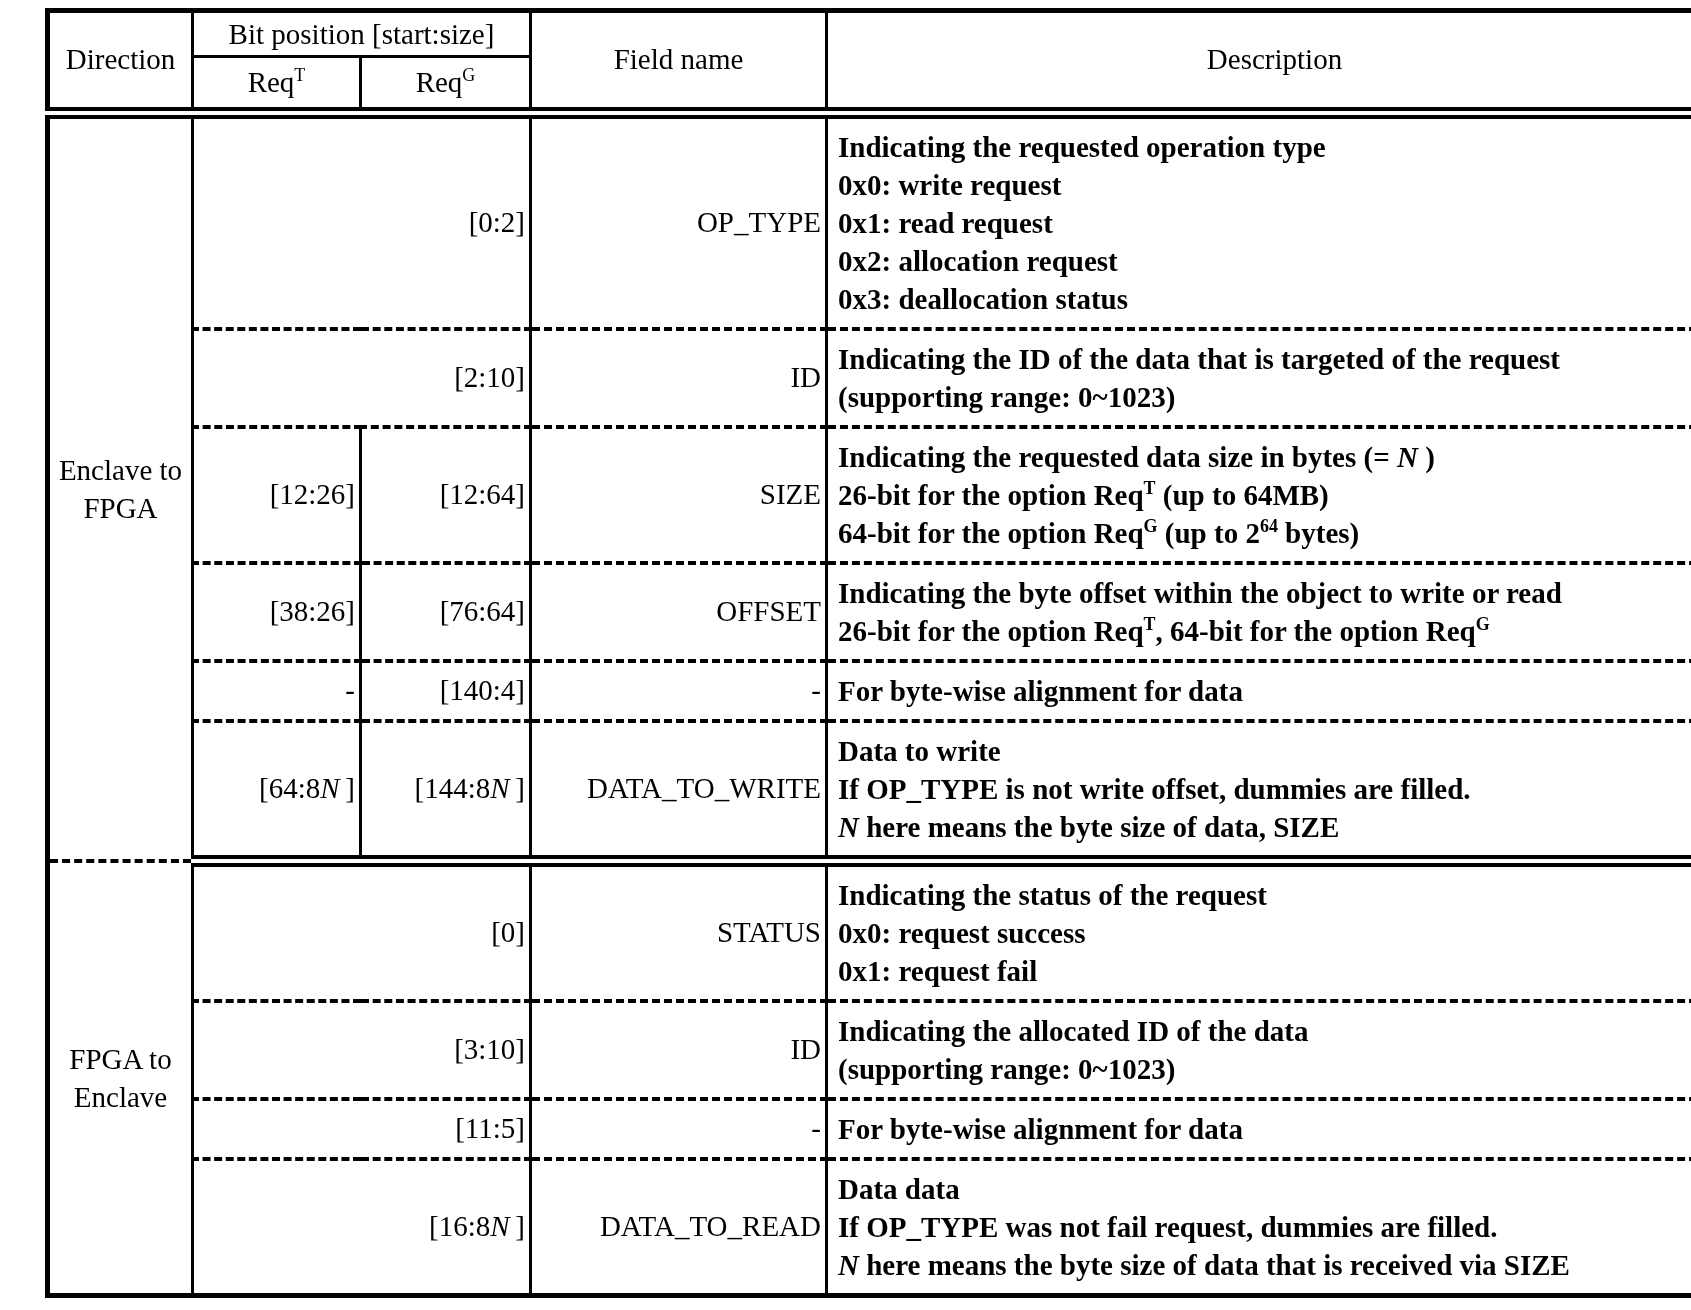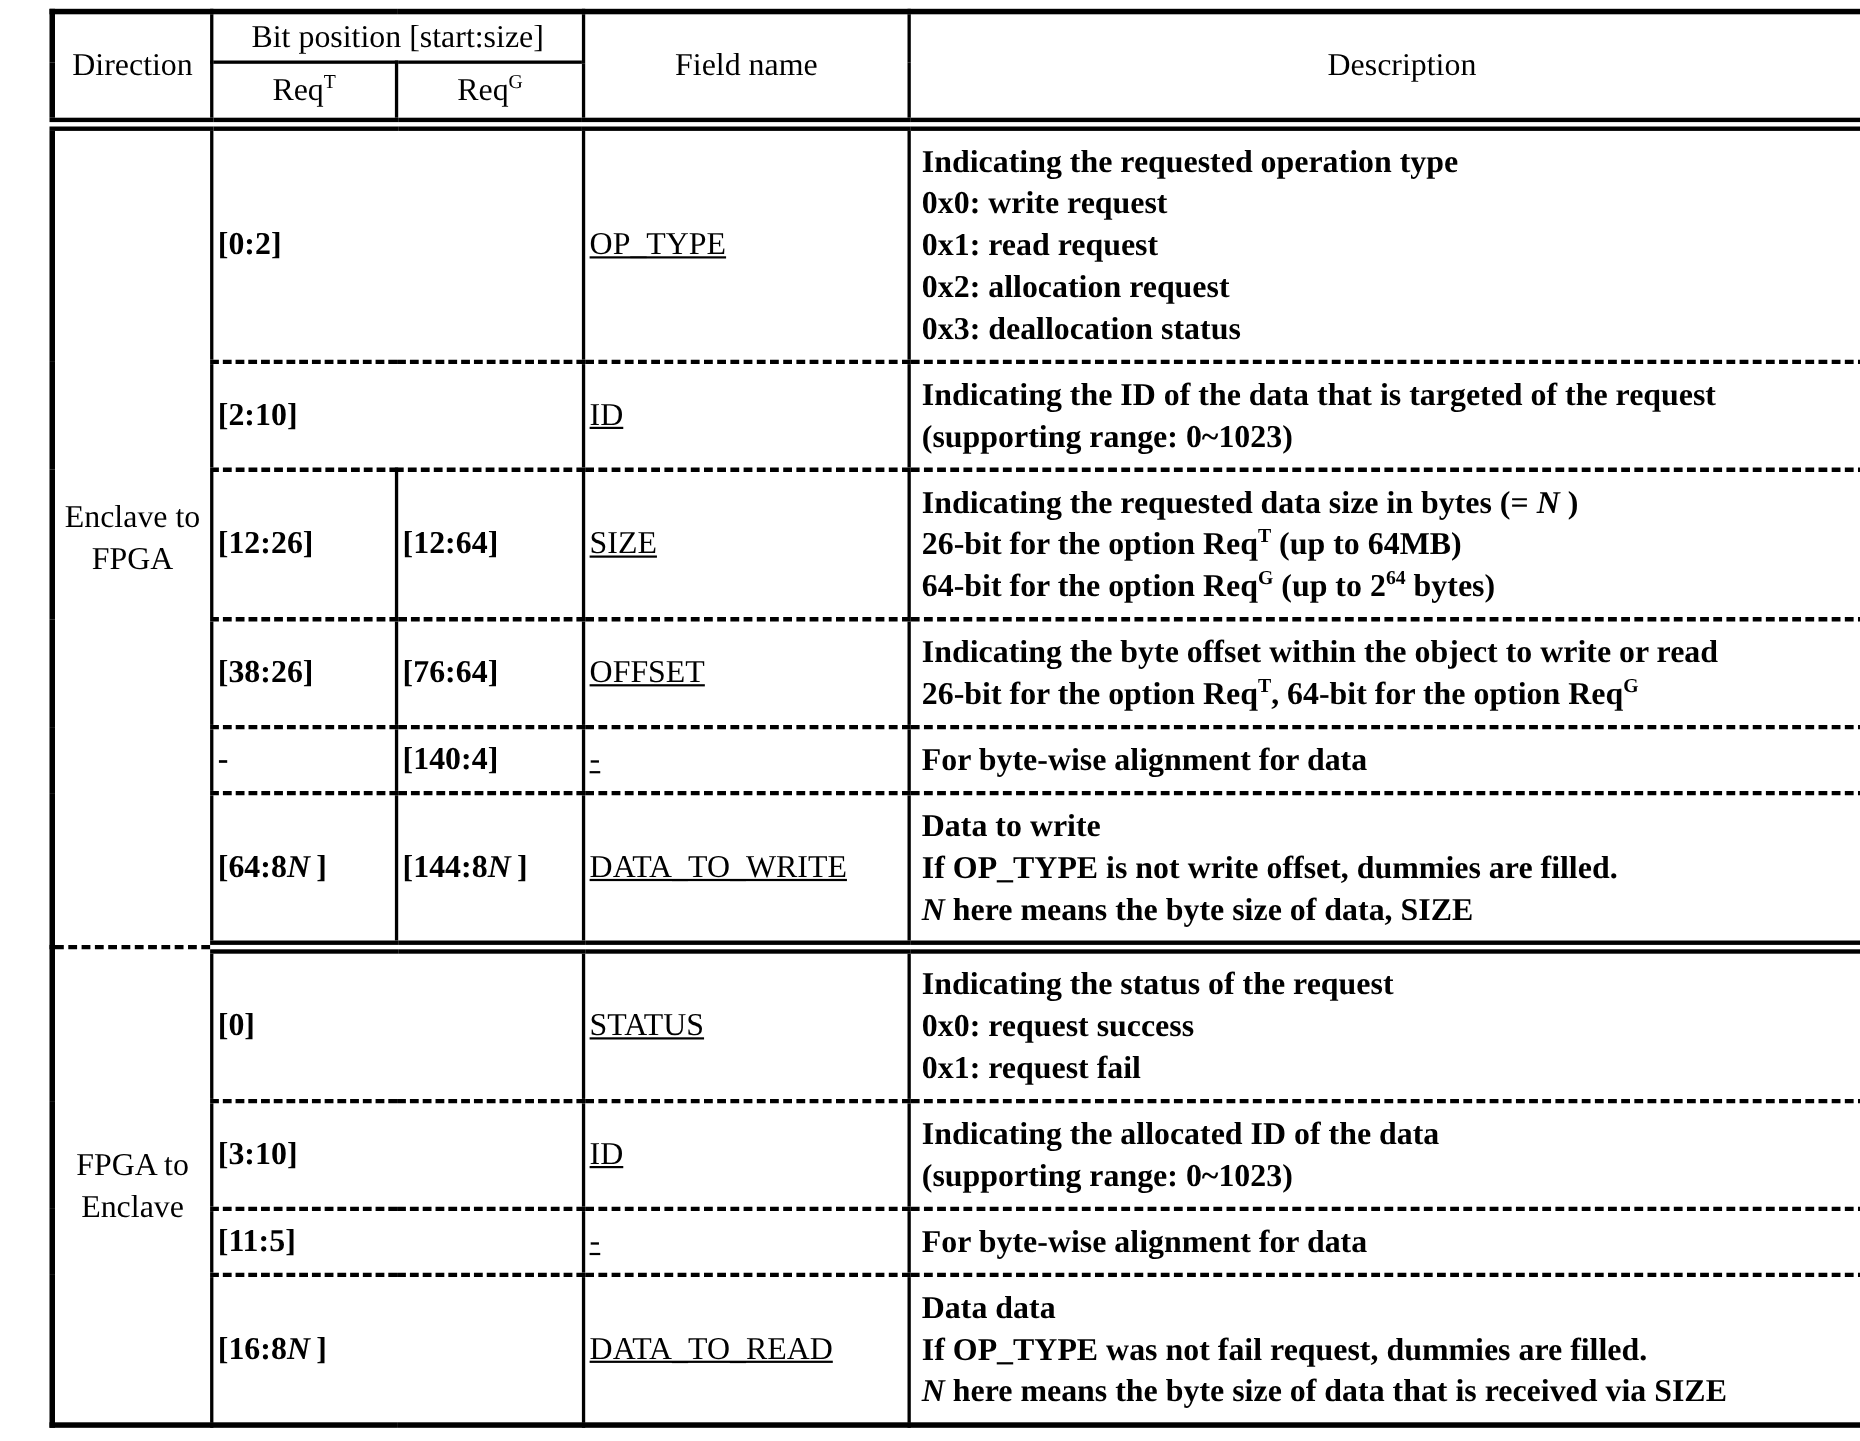--- a/index.html
+++ b/index.html
@@ -30,22 +30,22 @@
     font-size: 29px;
     vertical-align: middle;
   }
   thead th { text-align: center; padding: 2px 4px; }
   tr.h1 { height: 46px; }
   tr.h2 { height: 56px; }
   th.hdr-bottom { border-bottom: 12px double #000; }
   th.bitpos { border-bottom: 1px solid #4c1d95; }
 
   td.dir   { text-align: center; line-height: 38px; }
-  td.bit   { text-align: left; padding: 4px; font-weight: bold; }
-  td.field { text-align: left; padding: 4px; text-decoration: underline; }
+  td.bit   { text-align: right; padding: 4px; }
+  td.field { text-align: right; padding: 4px; }
   td.desc  { text-align: left; padding: 9px 8px 9px 10px; }
   td.desc div { line-height: 38px; font-weight: bold; }
 
   tr.dashed td { border-bottom: 4px dashed #000; }
   tr.sec-end td { border-bottom: 12px double #000; }
   td.sec-end-cell { border-bottom: 12px double #000; }
 
   sup {
     font-size: 62%;
     vertical-align: baseline;

